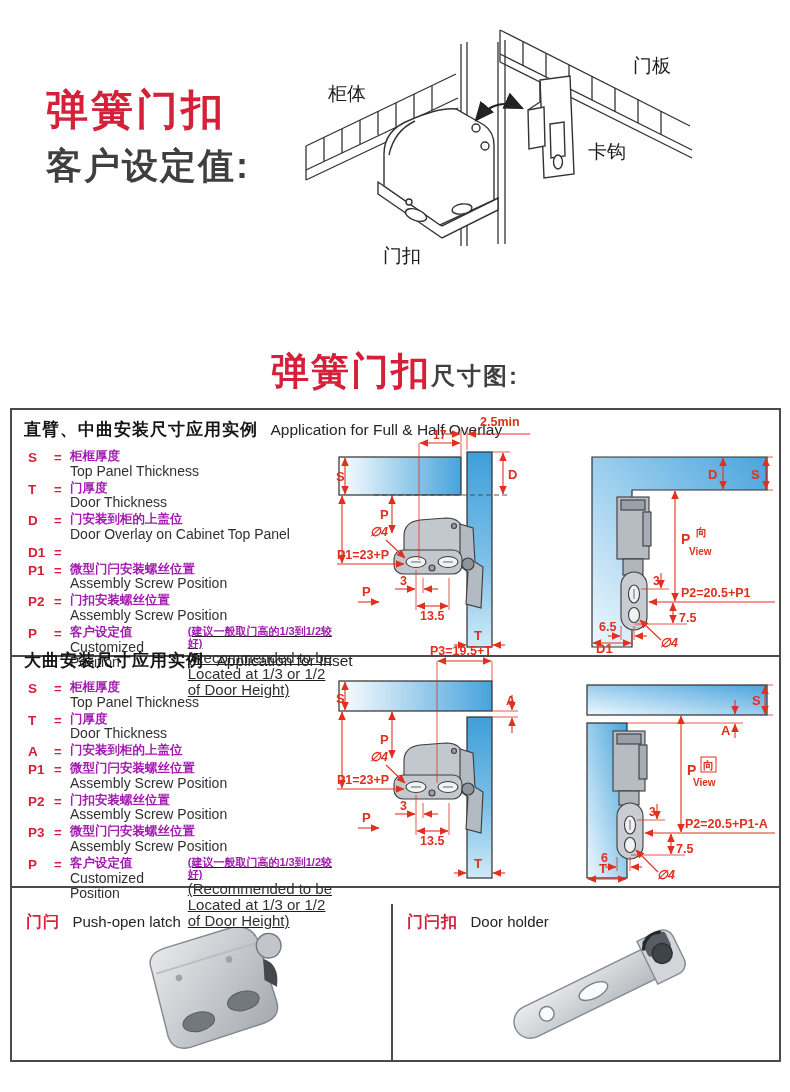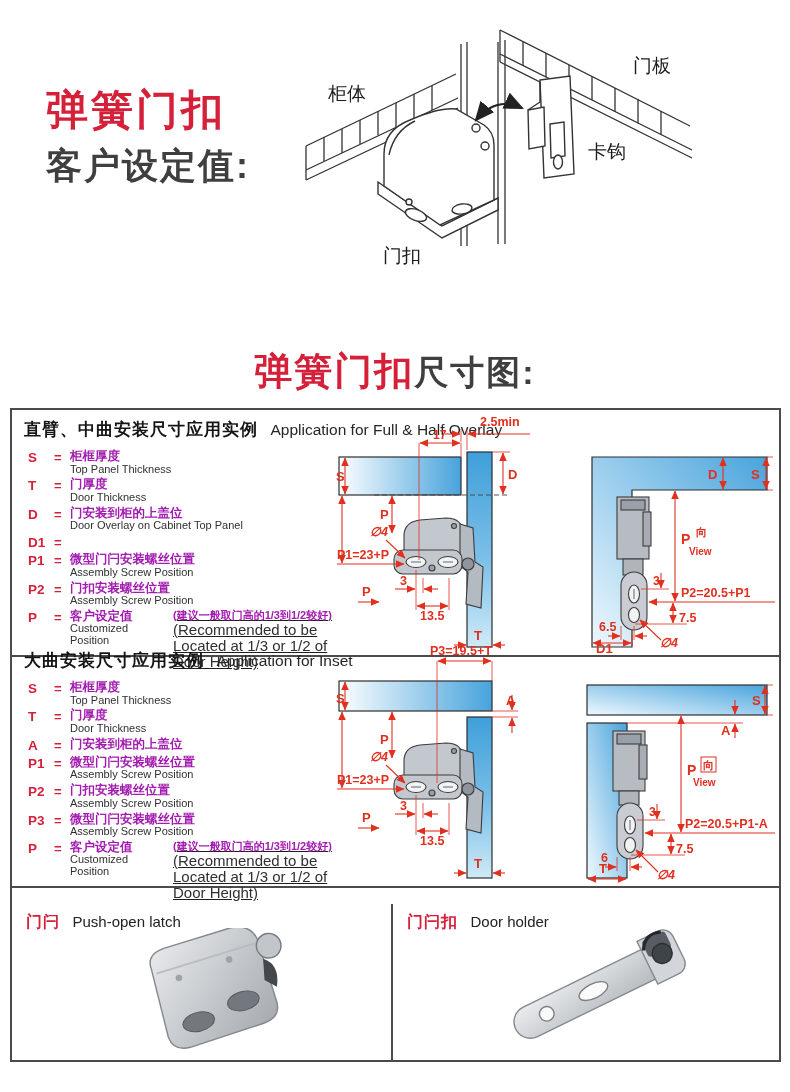--- a/index.html
+++ b/index.html
@@ -9,41 +9,41 @@
   body{width:790px;height:1092px;position:relative;overflow:hidden;
        font-family:"Liberation Sans", sans-serif;color:var(--ink);}
   .abs{position:absolute;}
   
   .title-block{left:46px;top:88px;}
   .title-red{font-size:42px;font-weight:bold;color:var(--red);letter-spacing:3px;line-height:1.05;}
   .title-sub{font-size:36px;font-weight:bold;color:var(--dark);letter-spacing:2px;margin-top:10px;}
   
   .size-title{left:0;right:0;top:346px;text-align:center;font-weight:bold;}
   .size-title .r{color:var(--red);font-size:38px;letter-spacing:2px;}
-  .size-title .d{color:var(--dark);font-size:34px;letter-spacing:2px;}
+  .size-title .d{color:var(--dark);font-size:24px;letter-spacing:2px;}
   
   .main-box{left:10px;top:408px;width:767px;height:650px;border:2px solid var(--bd);}
   .sec{position:absolute;left:0;right:0;}
   .sec1{top:0;height:245px;border-bottom:2px solid var(--bd);}
   .sec2{top:231px;height:245px;border-bottom:2px solid var(--bd);}
   .brow{top:494px;height:156px;}
   .bcell{position:absolute;top:0;bottom:0;}
   .bcell.left{left:0;width:379px;border-right:2px solid var(--bd);}
   .bcell.right{left:381px;right:0;}
   .sec-header{position:absolute;left:12px;top:8px;white-space:nowrap;}
   .sec-header .cn{font-size:17px;font-weight:bold;color:#151515;letter-spacing:1px;}
   .sec-header .en{font-size:15.5px;color:#262626;margin-left:8px;}
   
   .legend{position:absolute;left:16px;top:40px;width:306px;}
   .lrow{display:flex;align-items:flex-start;margin-bottom:3px;}
   .lkey{color:var(--red);font-weight:bold;font-size:13.5px;width:26px;flex:none;}
   .leq{color:var(--red);font-weight:bold;font-size:13px;width:16px;flex:none;}
   .lbody{line-height:1.08;}
   .lcn{display:block;font-size:12.5px;font-weight:bold;color:#a21caf;}
-  .len{display:block;font-size:11px;color:#303030;}
+  .len{display:block;font-size:14px;color:#303030;}
   .lnote{margin-left:8px;line-height:1.08;width:170px;text-decoration:underline;}
   .lnote .lcn{font-size:11px;}
   .lnote .len{font-size:15px;}
   
   .svg-mid{position:absolute;left:322px;top:2px;width:245px;height:242px;}
   .svg-right{position:absolute;left:565px;top:2px;width:200px;height:242px;}
   .dia{width:100%;height:100%;display:block;}
   .dia text{font-family:"Liberation Sans",sans-serif;}
   .dt{fill:var(--dim);font-weight:bold;}
   .dl{stroke:var(--dim);stroke-width:1.1;fill:none;}

